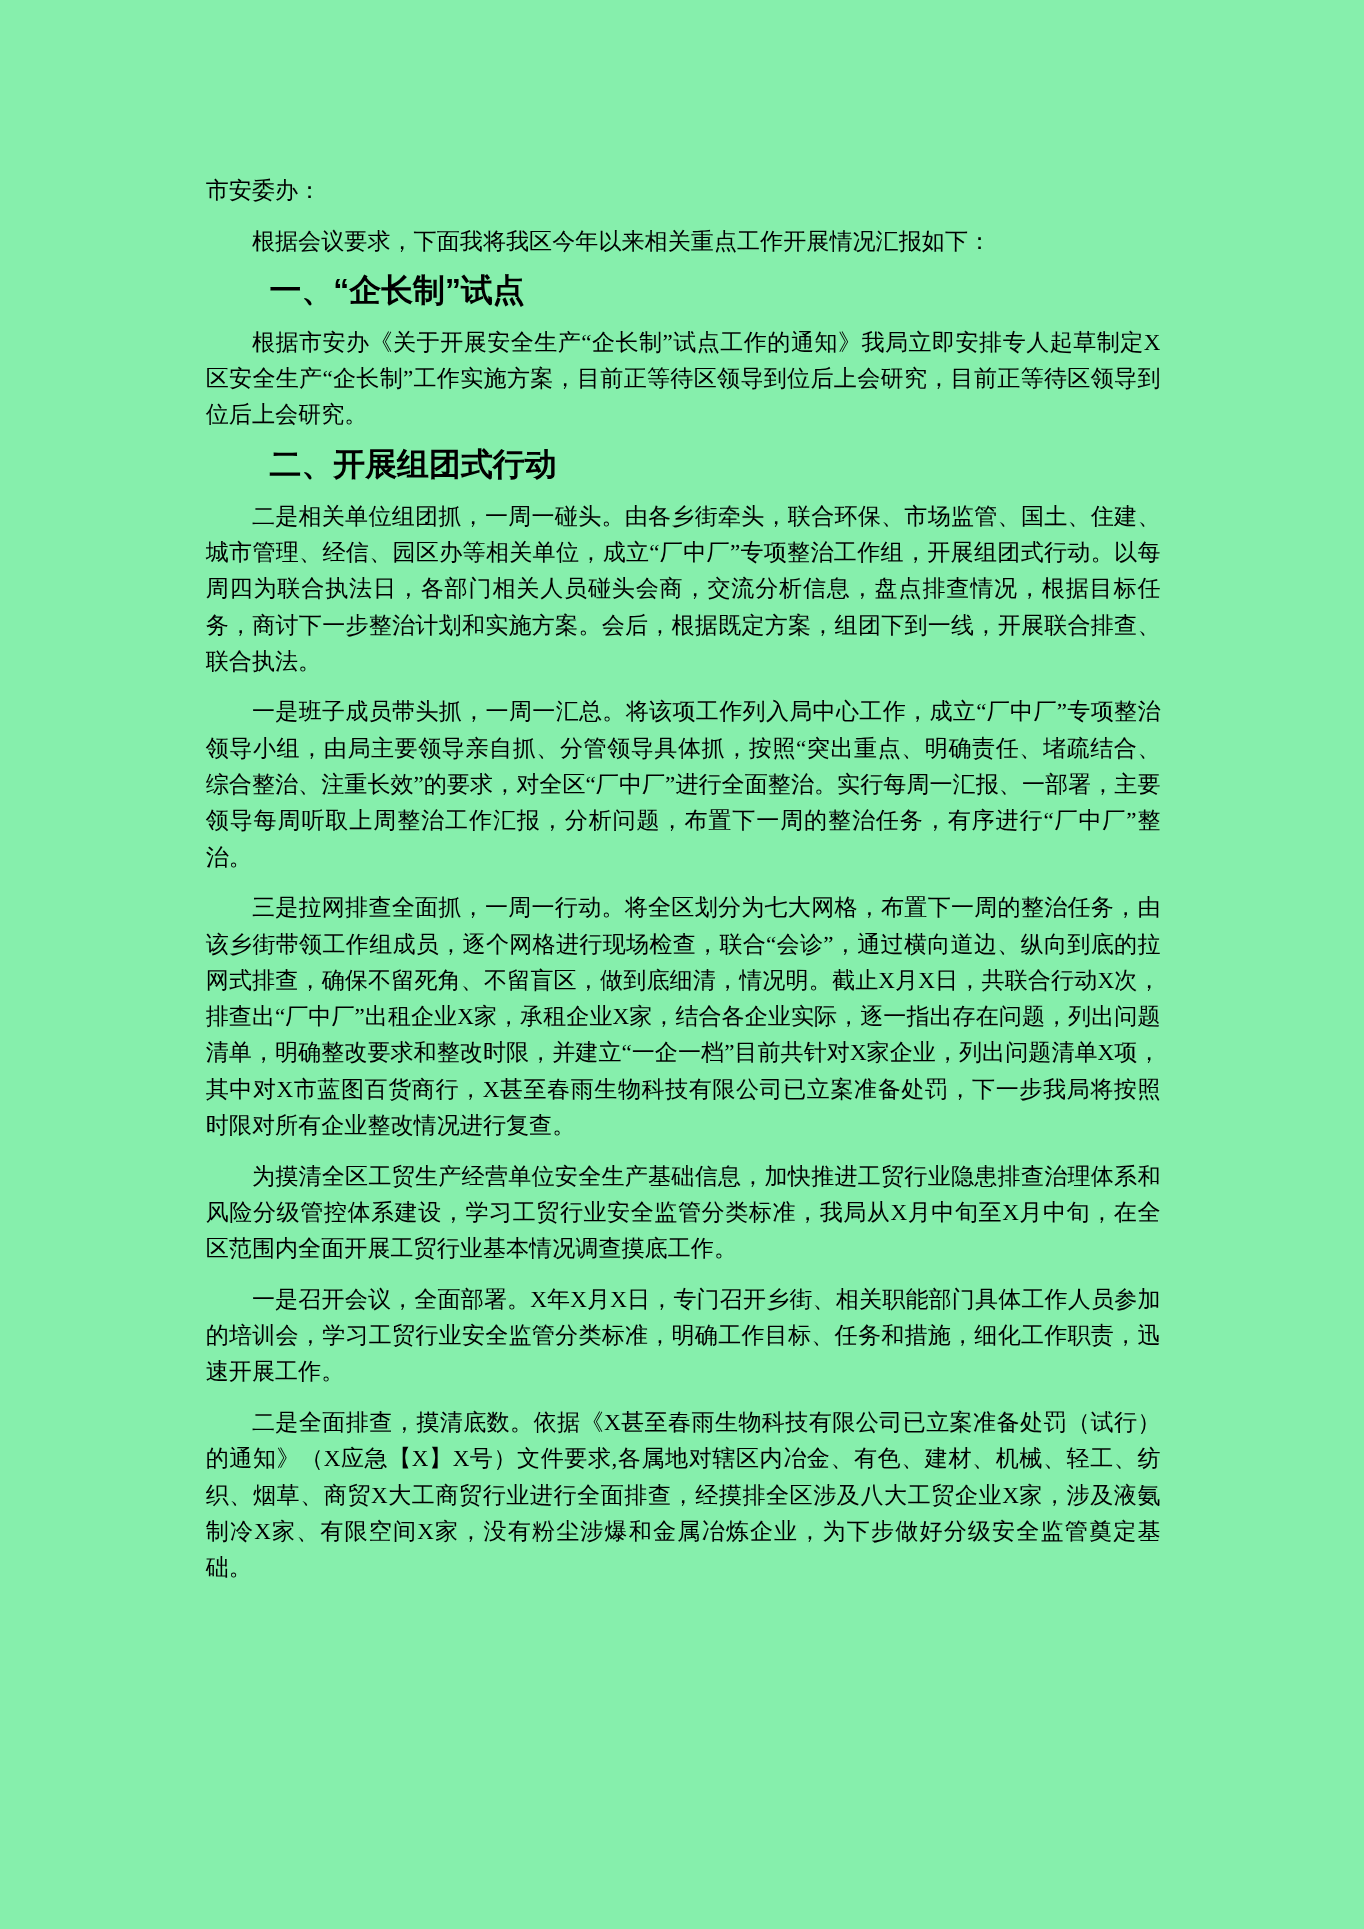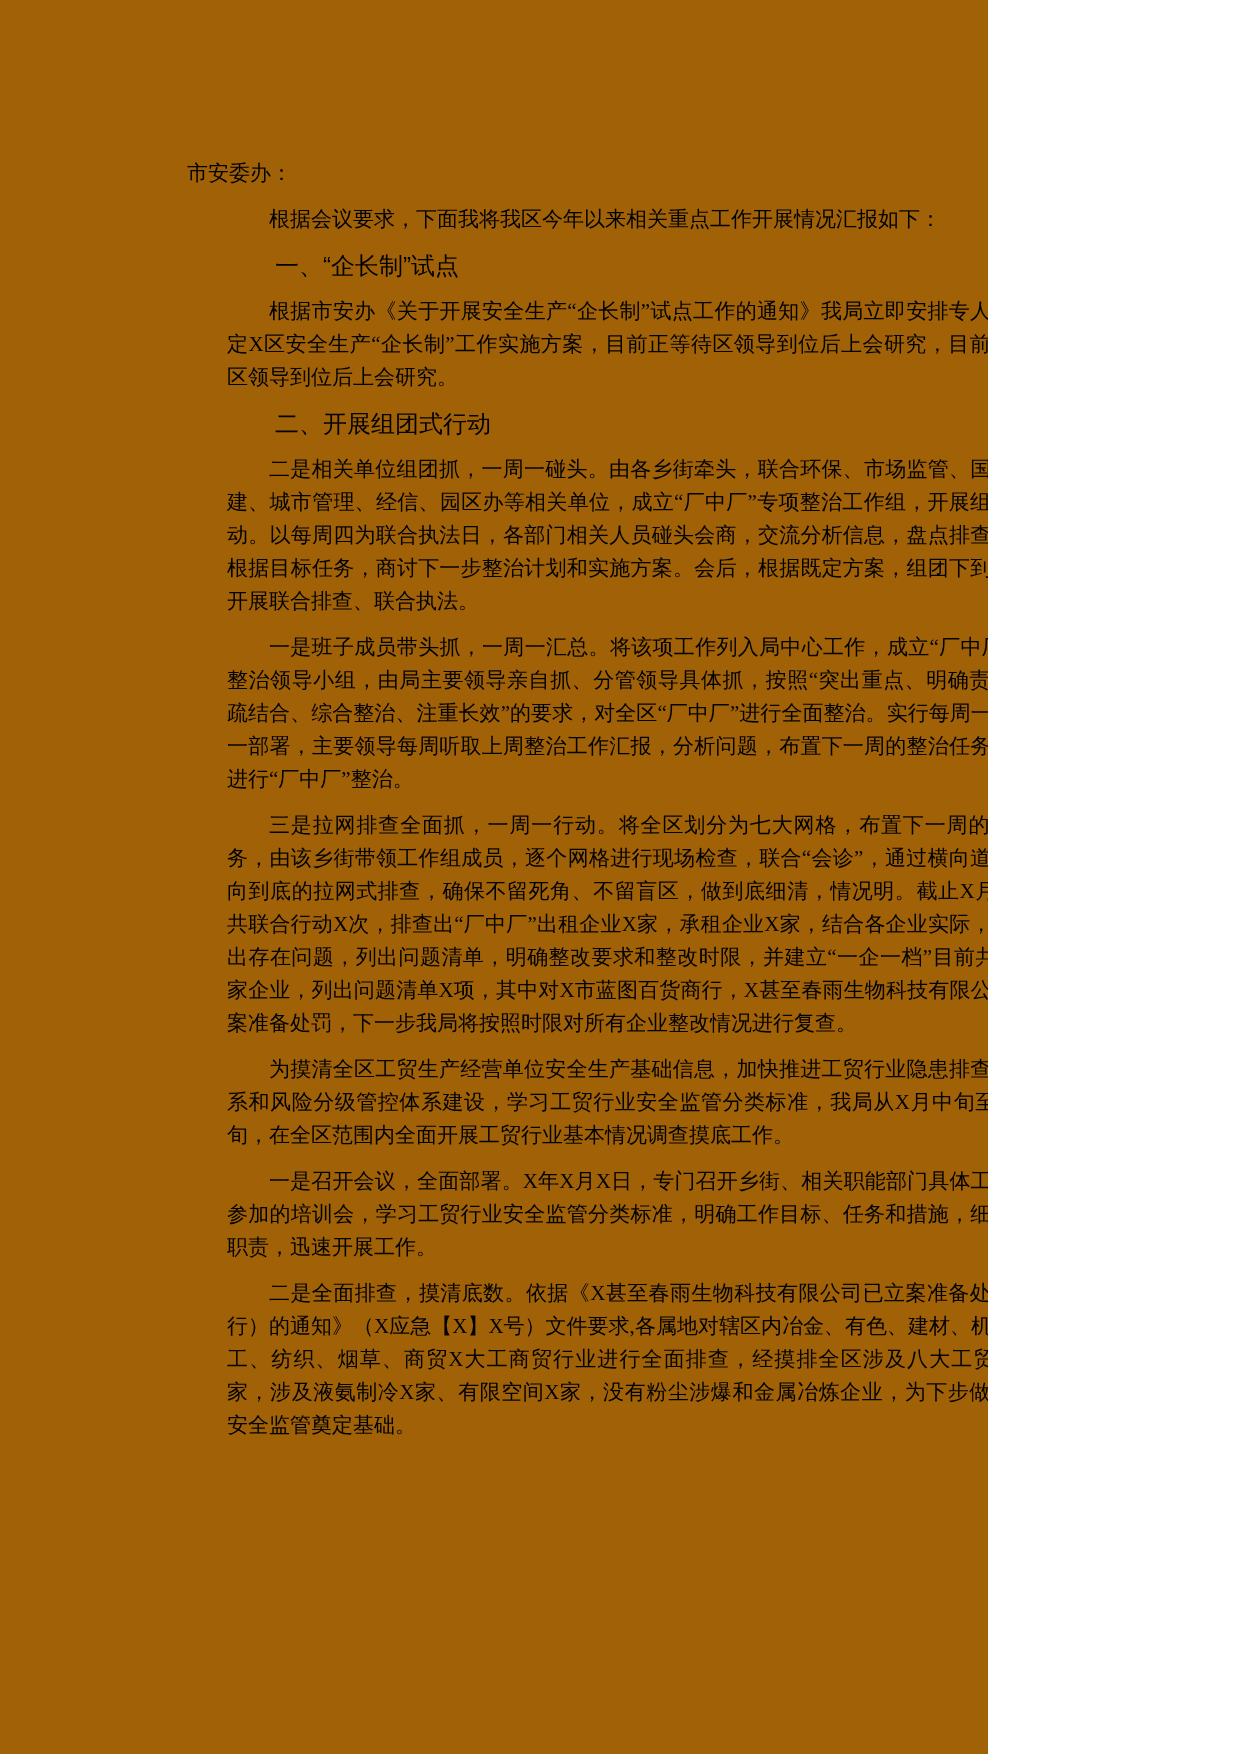--- a/index.html
+++ b/index.html
@@ -7,55 +7,54 @@
     padding: 0;
     background: #ffffff;
   }
   body {
     width: 1240px;
     height: 1754px;
     font-family: "Liberation Serif", serif;
   }
   .page {
     position: relative;
-    width: 988px;
+    width: 1240px;
     height: 1754px;
-    background: #a16207;
+    background: #86efac;
     overflow: hidden;
   }
   .doc {
     position: absolute;
     left: 187px;
     top: 157px;
     width: 868px;
     color: #000000;
     font-size: 21px;
     line-height: 33px;
     text-align: justify;
     font-family: "Liberation Serif", serif;
   }
   .doc > * {
     margin: 0;
     padding: 0;
   }
   .doc > * + * {
     margin-top: 13px;
-    margin-left: 40px;
   }
   .salutation {
     text-indent: 0;
   }
   .para {
     text-indent: 2em;
   }
   .heading {
     text-indent: 2em;
     font-family: "Liberation Sans", sans-serif;
-    font-weight: 400;
-    font-size: 24px;
+    font-weight: 700;
+    font-size: 29px;
     color: #000000;
   }
 </style>
 </head>
 <body>
 
 <div class="page">
   <div class="doc">
     <p class="salutation">市安委办：</p>
     <p class="para">根据会议要求，下面我将我区今年以来相关重点工作开展情况汇报如下：</p>

